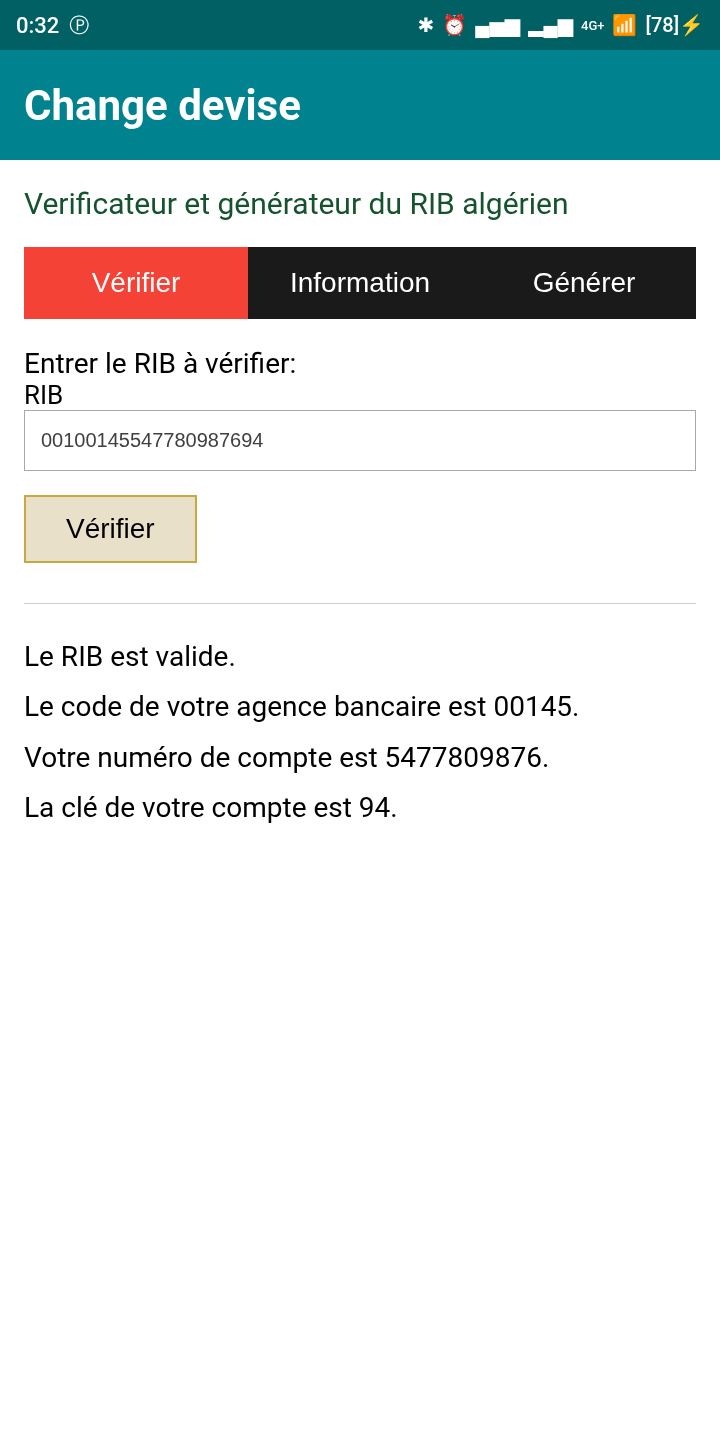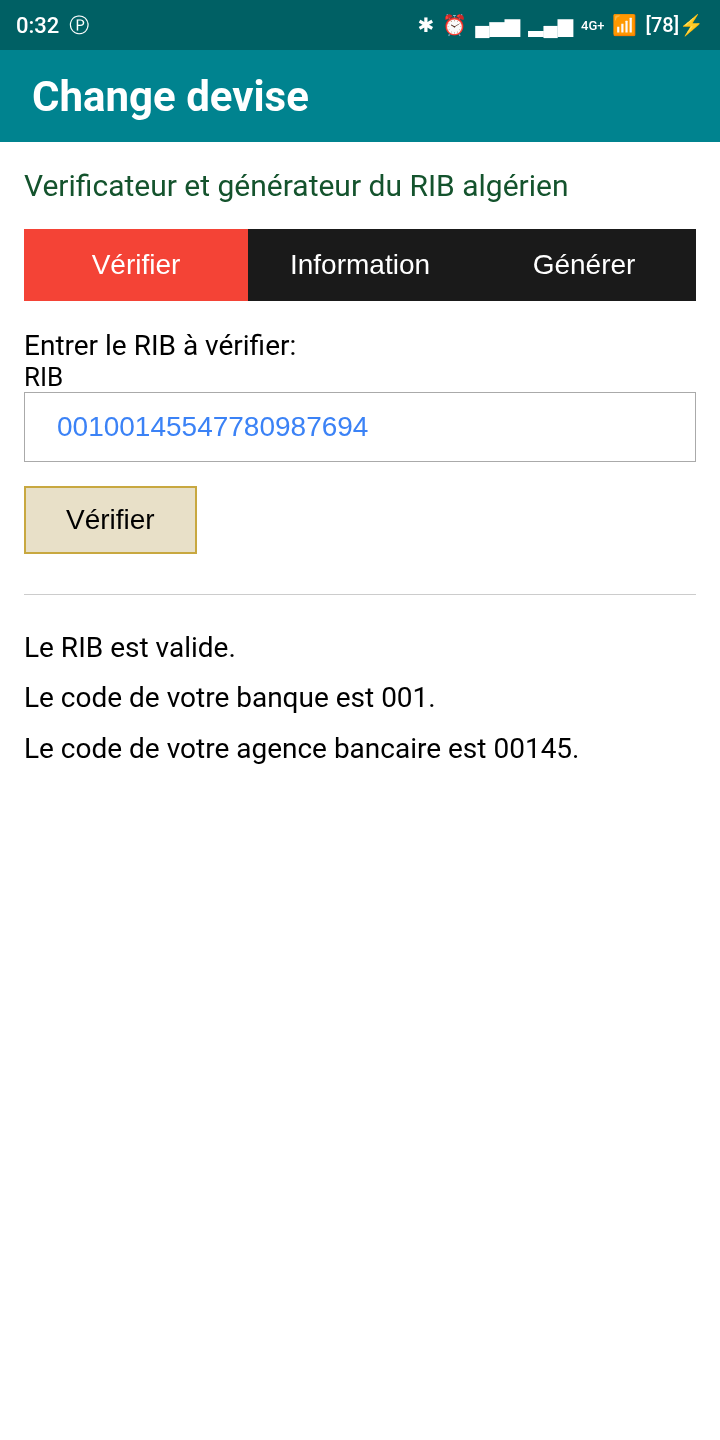--- a/index.html
+++ b/index.html
@@ -33,24 +33,24 @@
       display: flex;
       align-items: center;
       gap: 8px;
       font-size: 20px;
     }
 
     
     .app-bar {
       background: #00838f;
       color: #ffffff;
-      height: 92px;
+      height: 110px;
       display: flex;
       align-items: center;
-      padding: 0 32px;
+      padding: 0 24px;
     }
     .app-bar-title {
       font-size: 42px;
       font-weight: bold;
       color: #ffffff;
     }
 
     
     .content {
       padding: 24px 24px 0 24px;
@@ -96,23 +96,23 @@
       color: #000000;
     }
     .field-label {
       font-size: 26px;
       color: #000000;
       margin-bottom: 0;
     }
     .rib-input {
       width: 100%;
       border: 1.5px solid #aaaaaa;
-      padding: 18px 32px;
-      font-size: 28px;
-      color: #3b82f6;
+      padding: 18px 16px;
+      font-size: 20px;
+      color: #404040;
       background: #ffffff;
       margin-bottom: 24px;
       outline: none;
     }
 
     .verify-btn {
       background: #e8e0c8;
       border: 2px solid #c8a840;
       padding: 16px 40px;
       font-size: 28px;
@@ -178,17 +178,18 @@
   <input type="text" class="rib-input" value="00100145547780987694" style="">
 
   
   <button class="verify-btn">Vérifier</button>
 
   <hr class="divider">
 
   
   <div class="result">
     <div>Le RIB est valide.</div>
-    <div>Le code de votre banque est 001.</div>
     <div>Le code de votre agence bancaire est 00145.</div>
+    <div>Votre numéro de compte est 5477809876.</div>
+    <div>La clé de votre compte est 94.</div>
   </div>
 
 </div>
 
 </body></html>

